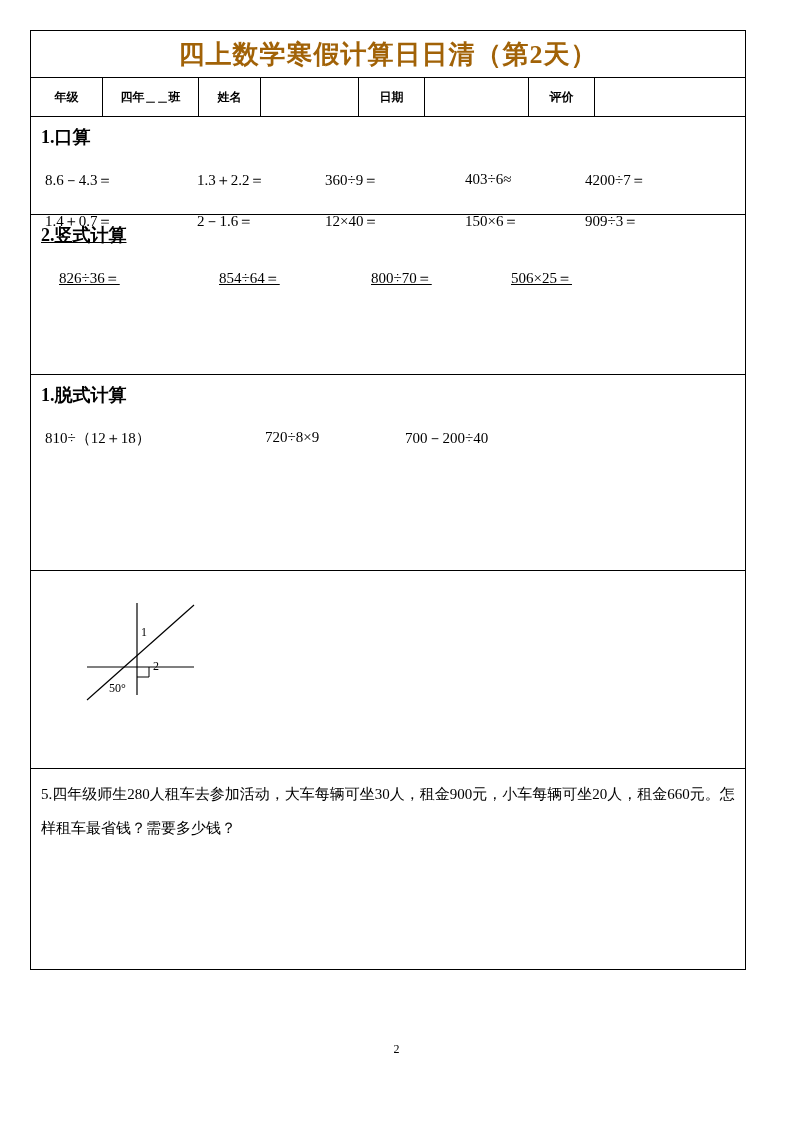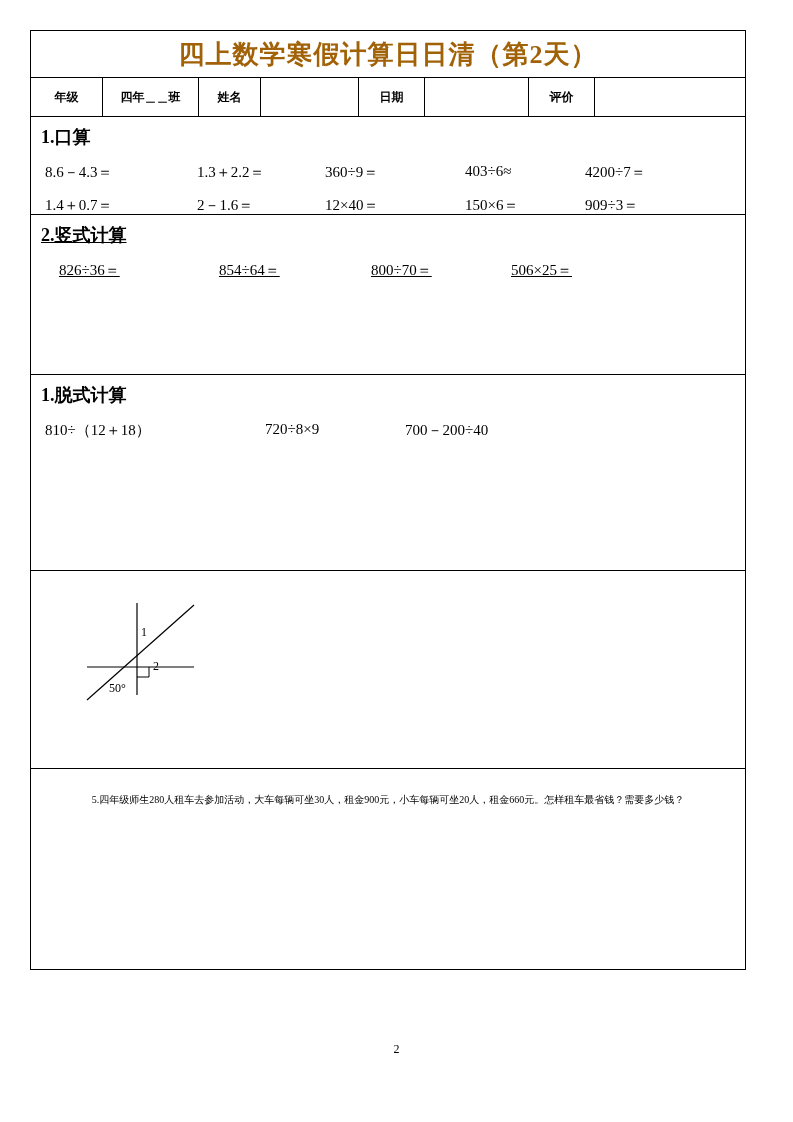--- a/index.html
+++ b/index.html
@@ -78,21 +78,21 @@
   }
   .section.last { border-bottom: none; }
   .sec-title {
     font-size: 18px;
     font-weight: bold;
     margin-bottom: 6px;
   }
   .prob-line {
     display: flex;
     font-size: 15px;
-    margin-top: 14px;
+    margin-top: 22px;
   }
   .prob-line .item {
     white-space: nowrap;
   }
   
   .oral .i0 { width: 152px; padding-left: 4px;}
   .oral .i1 { width: 128px; }
   .oral .i2 { width: 140px; }
   .oral .i3 { width: 120px; }
   .oral .i4 { width: 120px; }
@@ -117,24 +117,23 @@
     width: 200px;
     height: 130px;
     margin-top: 6px;
     margin-left: 28px;
   }
   .fig-label {
     position: absolute;
     font-size: 12px;
   }
   .word-text {
-    font-size: 10px;
-    line-height: 46px;
+    font-size: 15px;
+    line-height: 34px;
     font-weight: normal;
-    text-align: center;
   }
   .page-num {
     position: absolute;
     top: 1042px;
     left: 0;
     width: 793px;
     text-align: center;
     font-size: 12px;
   }
 </style>

